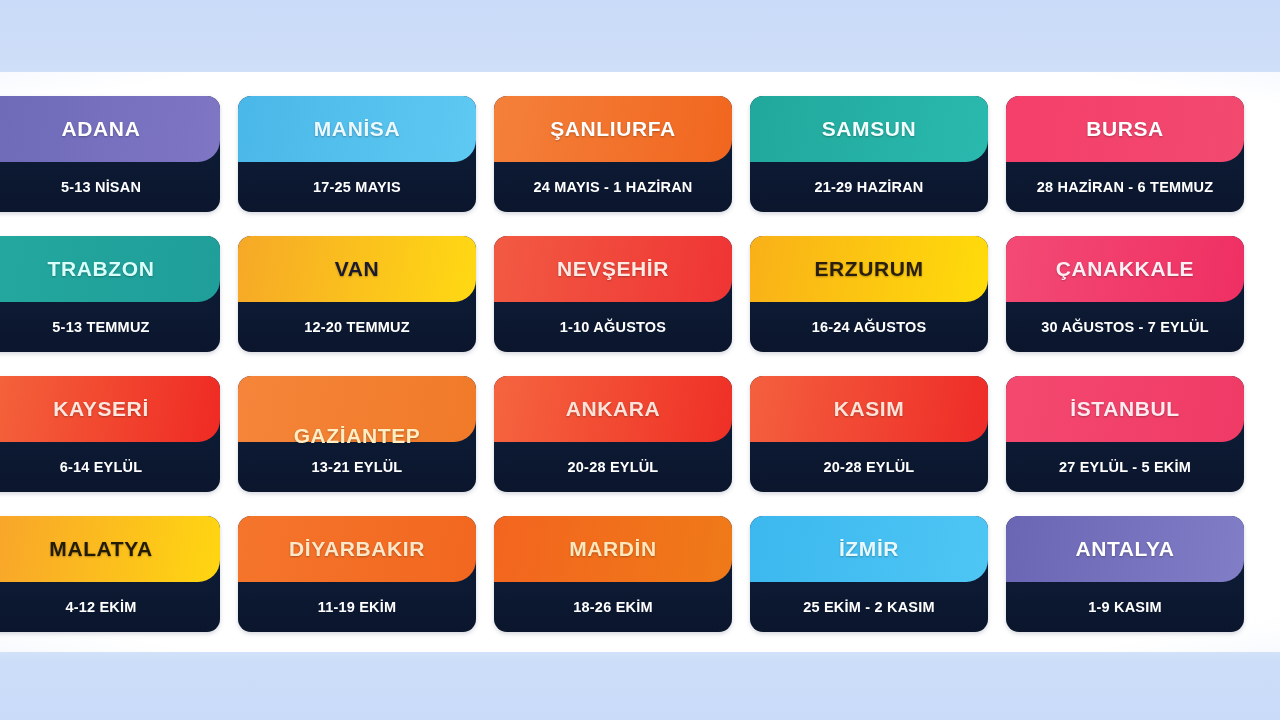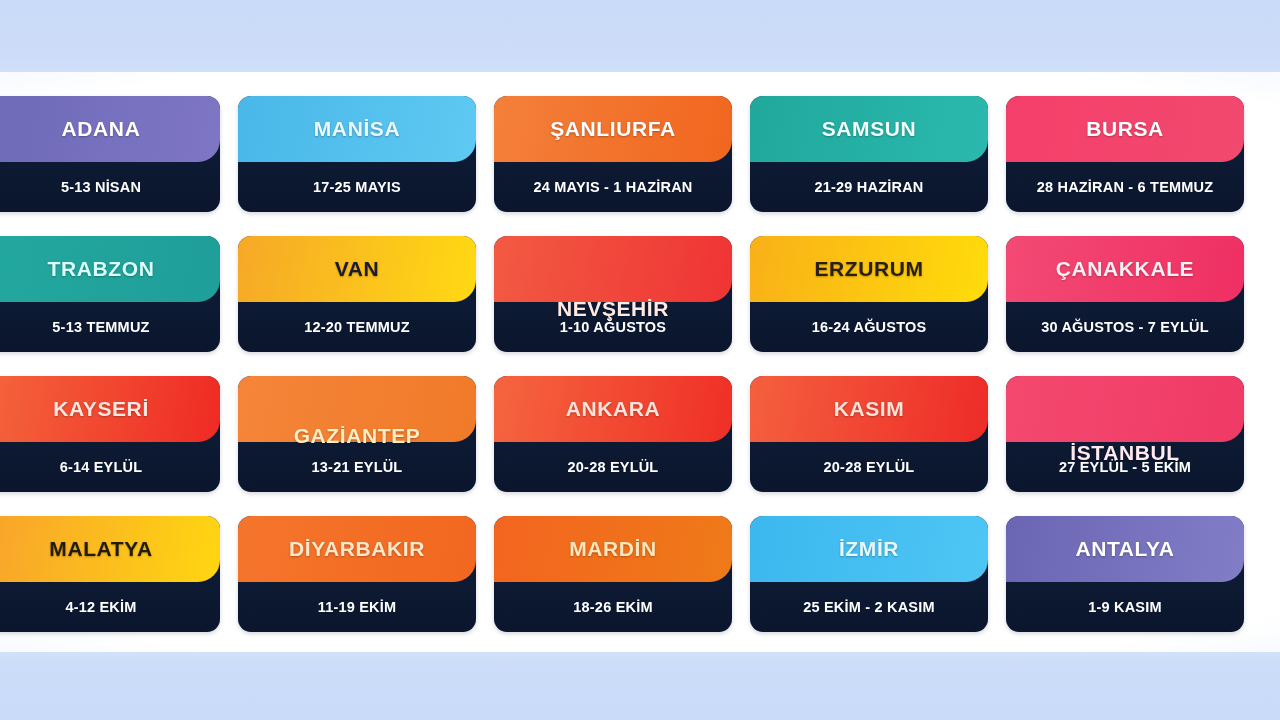--- a/index.html
+++ b/index.html
@@ -160,21 +160,21 @@
       </div>
       <div class="card">
         <div class="card-base"></div>
         <div class="card-top" style="background: linear-gradient(100deg, rgb(246, 168, 39) 0%, rgb(255, 217, 19) 100%);"></div>
         <div class="card-title" style="color: rgb(27, 26, 46);">VAN</div>
         <div class="card-date">12-20 TEMMUZ</div>
       </div>
       <div class="card">
         <div class="card-base"></div>
         <div class="card-top" style="background: linear-gradient(100deg, rgb(242, 90, 67) 0%, rgb(239, 52, 52) 100%);"></div>
-        <div class="card-title" style="color: rgb(255, 233, 227); margin-top: 40px;">NEVŞEHİR</div>
+        <div class="card-title" style="color: rgb(255, 233, 227);">NEVŞEHİR</div>
         <div class="card-date">1-10 AĞUSTOS</div>
       </div>
       <div class="card">
         <div class="card-base"></div>
         <div class="card-top" style="background: linear-gradient(100deg, rgb(249, 176, 24) 0%, rgb(255, 220, 10) 100%);"></div>
         <div class="card-title" style="color: rgb(42, 31, 12);">ERZURUM</div>
         <div class="card-date">16-24 AĞUSTOS</div>
       </div>
       <div class="card">
         <div class="card-base"></div>
@@ -202,21 +202,21 @@
       </div>
       <div class="card">
         <div class="card-base"></div>
         <div class="card-top" style="background: linear-gradient(100deg, rgb(244, 96, 62) 0%, rgb(238, 43, 40) 100%);"></div>
         <div class="card-title" style="color: rgb(255, 226, 214);">KASIM</div>
         <div class="card-date">20-28 EYLÜL</div>
       </div>
       <div class="card">
         <div class="card-base"></div>
         <div class="card-top" style="background: linear-gradient(100deg, rgb(244, 73, 111) 0%, rgb(239, 58, 102) 100%);"></div>
-        <div class="card-title" style="color: rgb(255, 234, 240); margin-top: 44px;">İSTANBUL</div>
+        <div class="card-title" style="color: rgb(255, 234, 240);">İSTANBUL</div>
         <div class="card-date">27 EYLÜL - 5 EKİM</div>
       </div>
       <div class="card">
         <div class="card-base"></div>
         <div class="card-top" style="background: linear-gradient(100deg, rgb(248, 162, 44) 0%, rgb(255, 214, 17) 100%);"></div>
         <div class="card-title" style="color: rgb(35, 28, 5);">MALATYA</div>
         <div class="card-date">4-12 EKİM</div>
       </div>
       <div class="card">
         <div class="card-base"></div>

